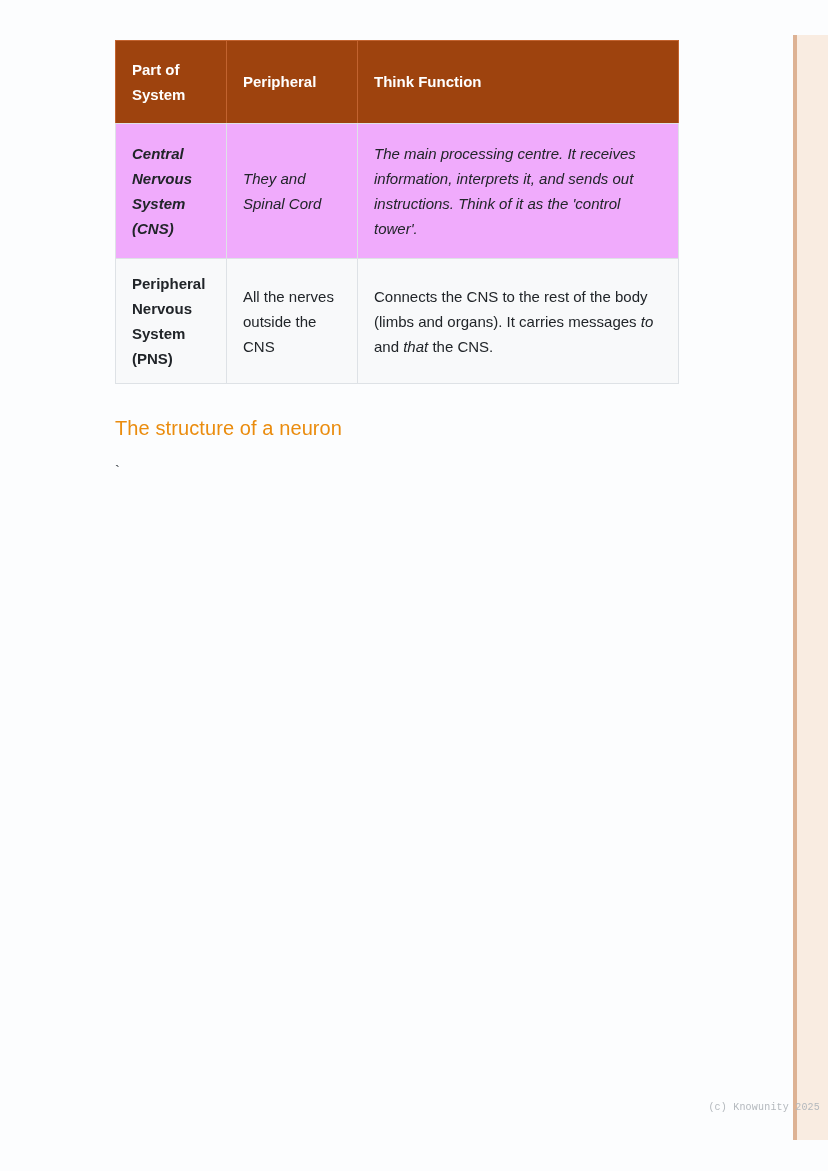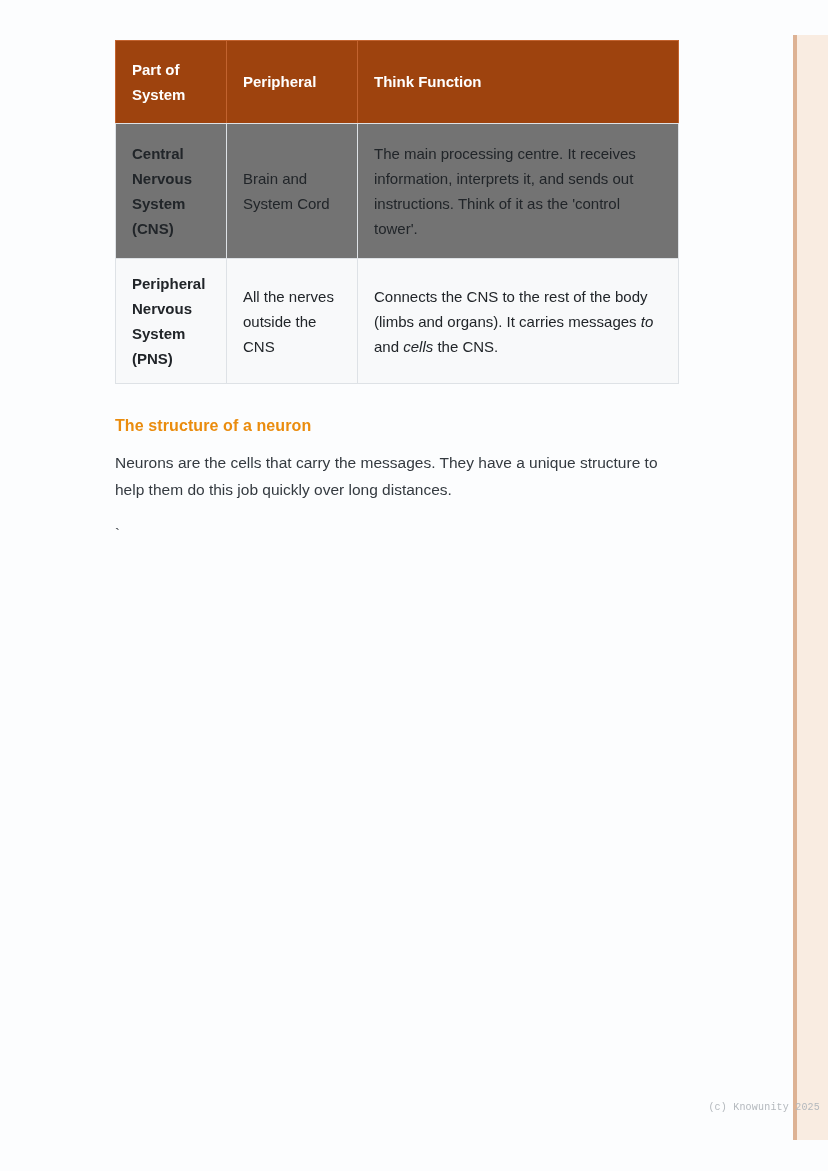--- a/index.html
+++ b/index.html
@@ -36,30 +36,30 @@
     background:var(--table-header-bg, #9e430e);
     color:#ffffff;
     font-weight:700;
     height:83px;
     border-color:#c2632f;
     border-bottom-color:#dee2e6;
   }
   col.c1 { width:111px; }
   col.c2 { width:131px; }
   col.c3 { width:321px; }
-  tr.row-cns  { height:135px; background:#737373; }
+  tr.row-cns  { height:135px; background:#f0abfc;font-style:italic; }
   tr.row-pns  { height:125px; background:var(--row-alt-bg, #f8f9fa); }
   td.part-cell { font-weight:700; }
   td em { }
 
   .section-heading {
     margin-top:33px;
     color:var(--heading, #ea8c0e);
-    font-size:16px;
-    font-weight:700;
+    font-size:20px;
+    font-weight:400;
     letter-spacing:0.1px;
   }
   .body-text {
     margin-top:14px;
     width:563px;
     font-size:15.5px;
     line-height:27px;
     color:var(--text, #343a40);
   }
   .stray {
@@ -102,34 +102,33 @@
       <thead>
         <tr>
           <th>Part of System</th>
           <th>Peripheral</th>
           <th>Think Function</th>
         </tr>
       </thead>
       <tbody>
         <tr class="row-cns">
           <td class="part-cell">Central Nervous System (CNS)</td>
-          <td>Brain and System Cord</td>
+          <td>They and Spinal Cord</td>
           <td>The main processing centre. It receives information, interprets it, and sends out instructions. Think of it as the 'control tower'.</td>
         </tr>
         <tr class="row-pns">
           <td class="part-cell">Peripheral Nervous System (PNS)</td>
           <td>All the nerves outside the CNS</td>
-          <td><span>Connects the CNS to the rest of the body (limbs and organs). It carries messages </span><em>to</em><span> and </span><em>cells</em><span> the CNS.</span></td>
+          <td><span>Connects the CNS to the rest of the body (limbs and organs). It carries messages </span><em>to</em><span> and </span><em>that</em><span> the CNS.</span></td>
         </tr>
       </tbody>
     </table>
 
     <h2 class="section-heading">The structure of a neuron</h2>
 
-    <p class="body-text">Neurons are the cells that carry the messages. They have a unique structure to help them do this job quickly over long distances.</p>
 
     <p class="stray">`</p>
 
   </div>
 
   <div class="side-band"></div>
 
   <div class="watermark">(c) Knowunity 2025</div>
 
 </div>

